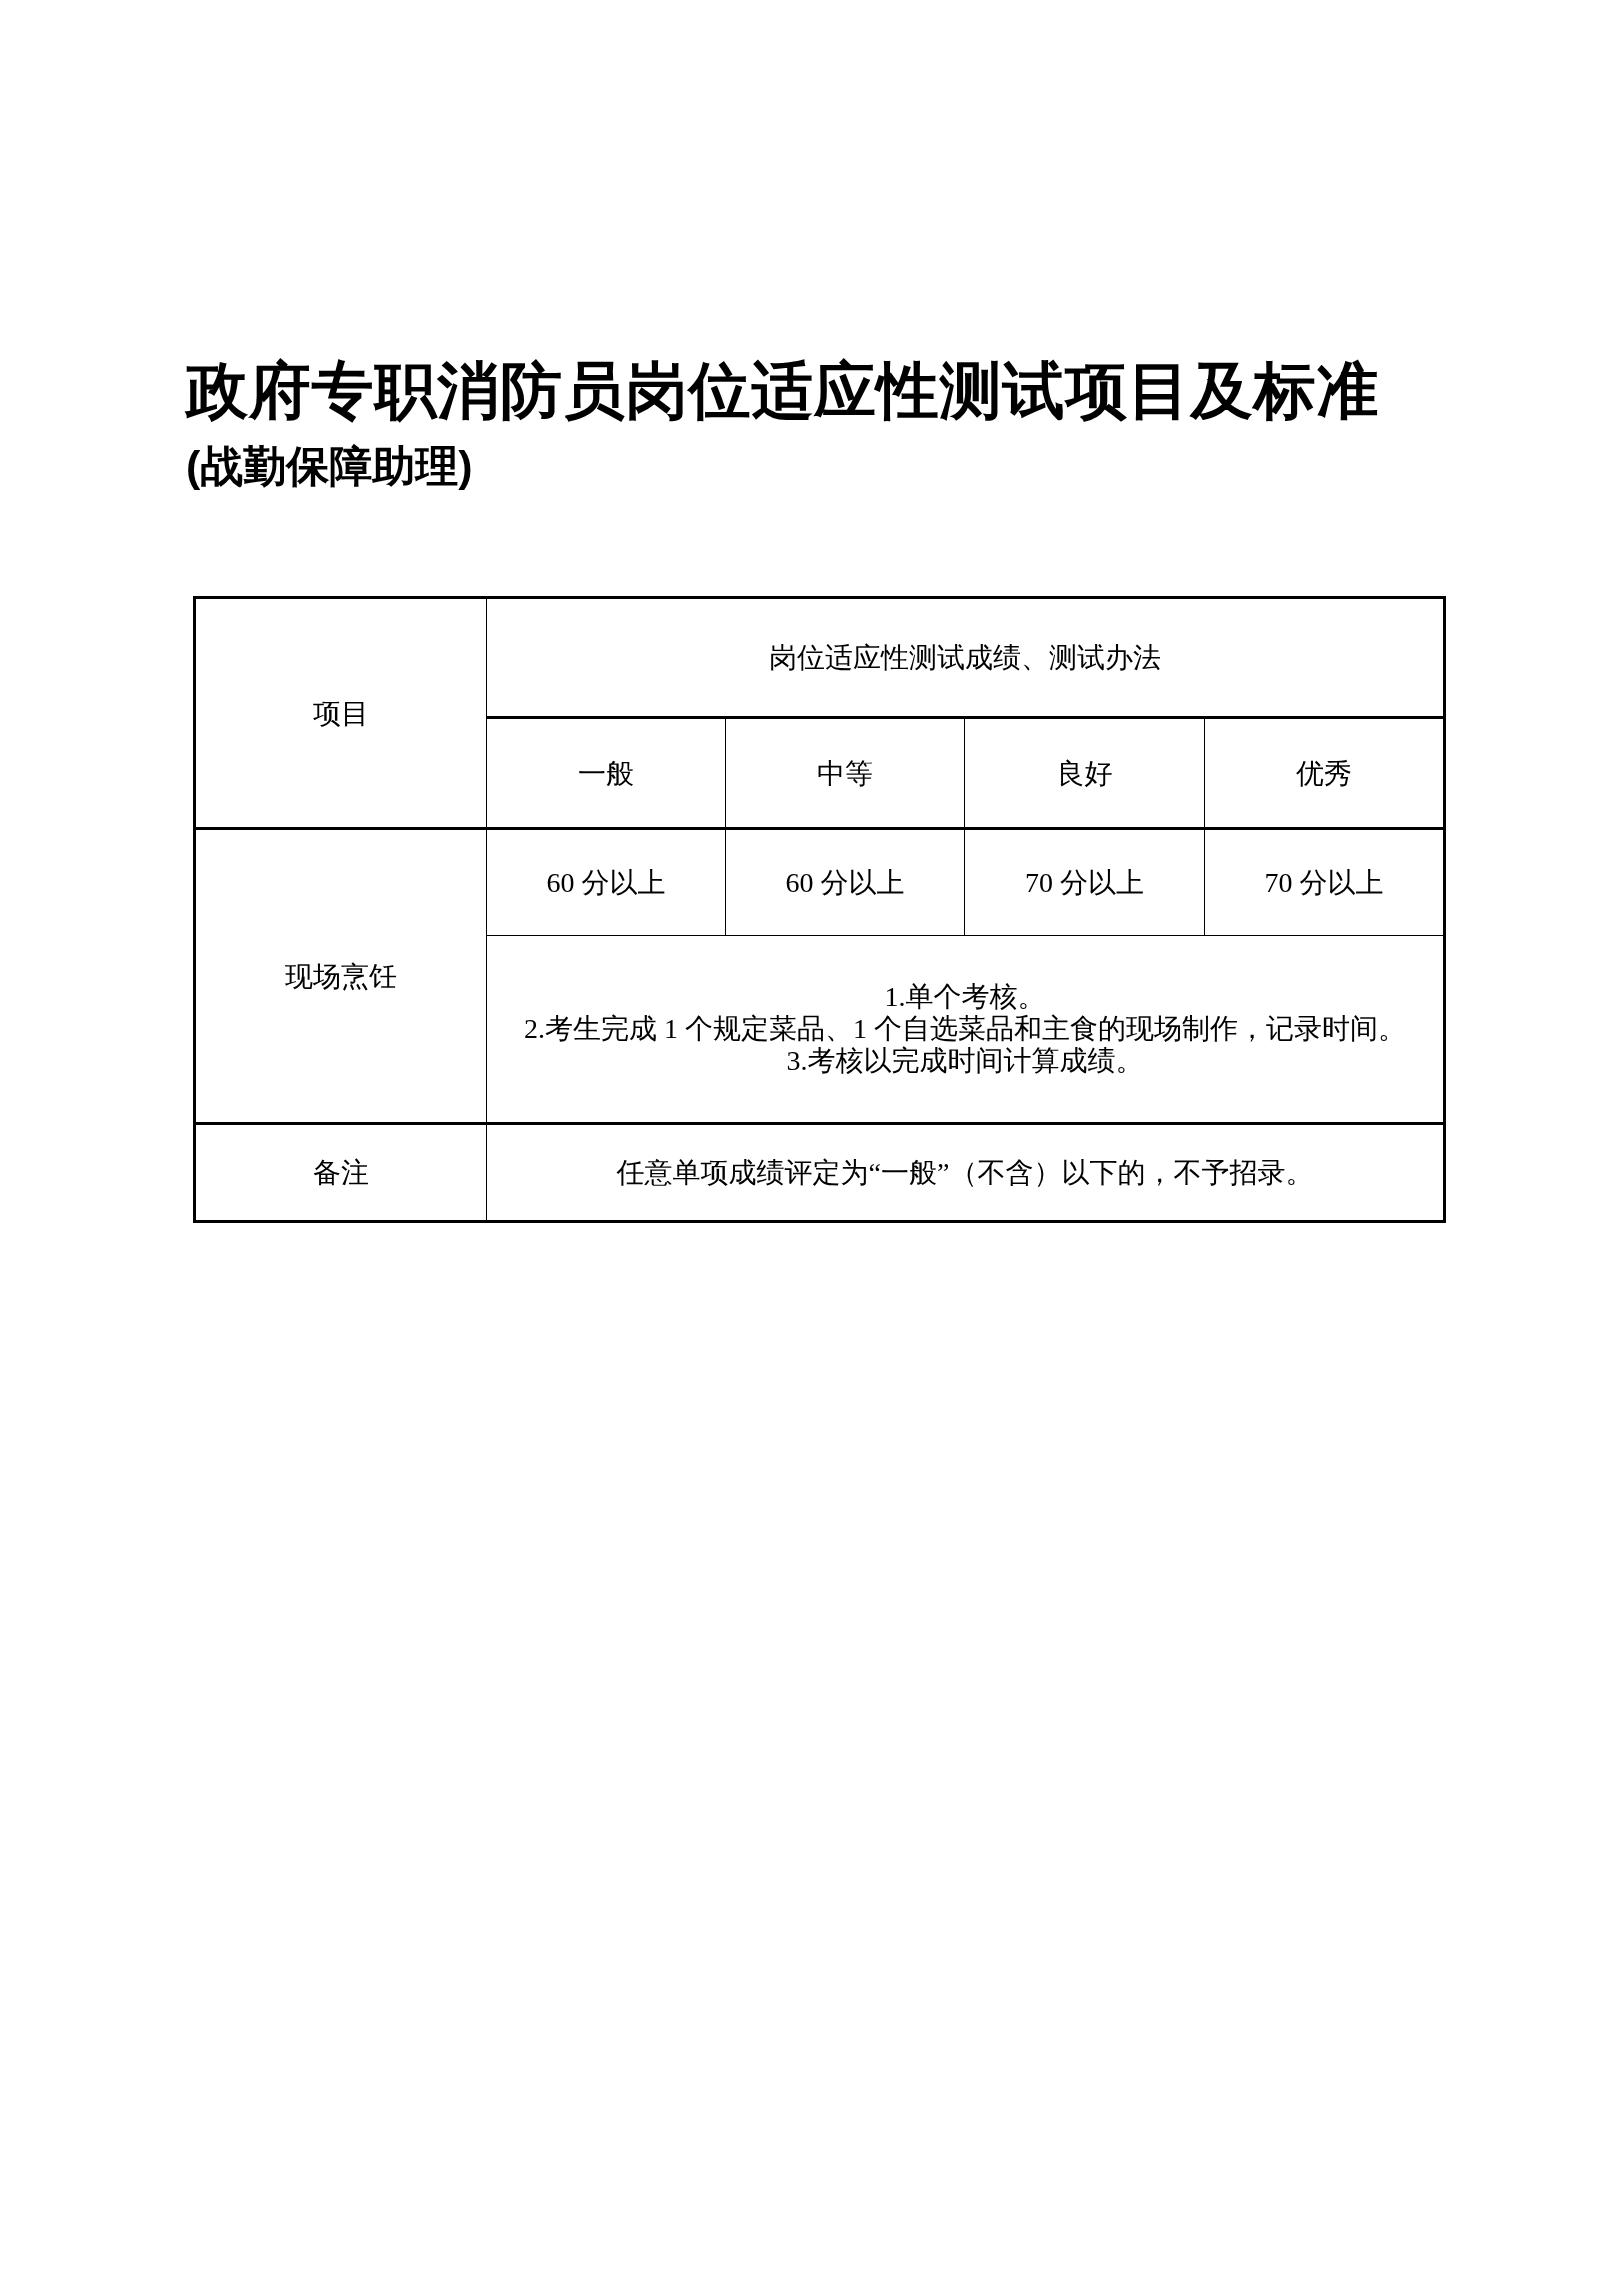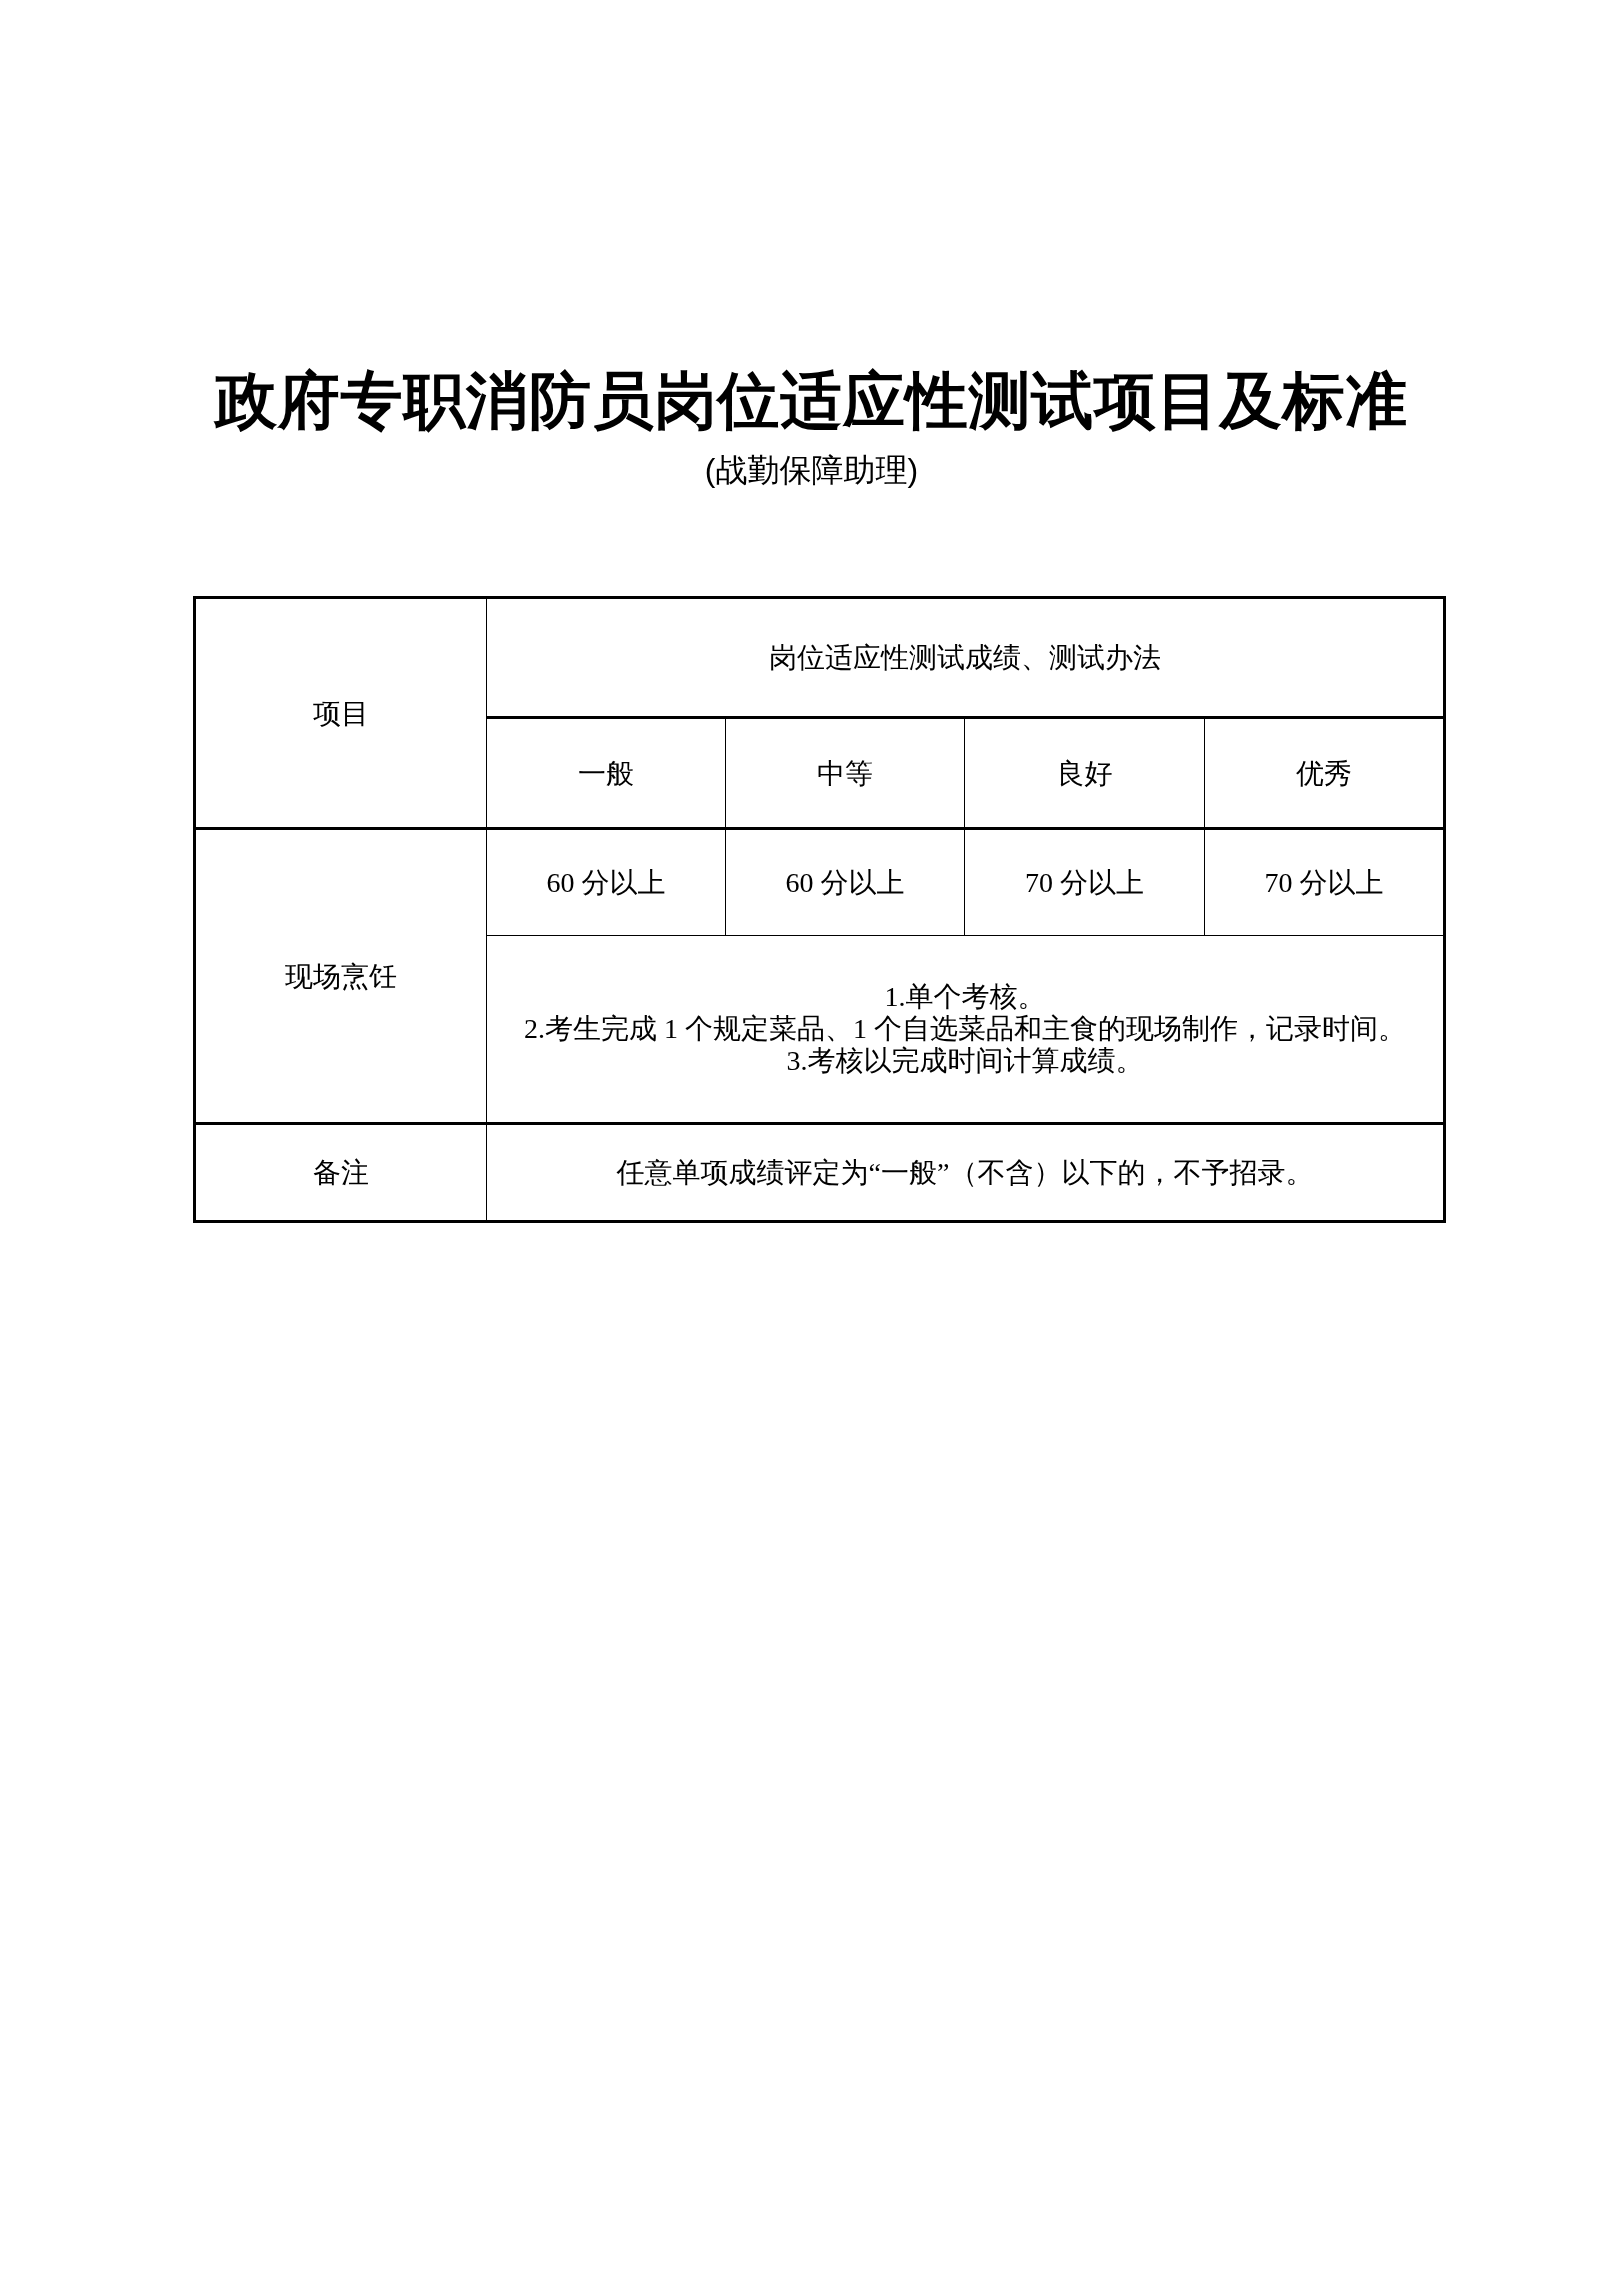--- a/index.html
+++ b/index.html
@@ -6,37 +6,37 @@
   .page {
     position:relative;
     width:1623px; height:2295px;
     margin:0 auto;
     background:#ffffff;
     color:#000000;
     overflow:hidden;
   }
   .doc-header {
     position:absolute;
-    left:186px; top:364px; width:1251px;
-    text-align:center;
+    left:186px; top:354px; width:1251px;
+    text-align:left;
   }
   .doc-title {
     margin:0;
     font-family:"Liberation Sans","DejaVu Sans",sans-serif;
     font-weight:bold;
     font-size:62px;
     line-height:1.2;
     letter-spacing:0.8px;
     white-space:nowrap;
   }
   .doc-subtitle {
     margin-top:12.7px;
     font-family:"Liberation Sans","DejaVu Sans",sans-serif;
-    font-weight:normal;
-    font-size:32px;
+    font-weight:bold;
+    font-size:43px;
     line-height:1.2;
   }
   table.score-table {
     position:absolute;
     left:193px; top:596px;
     width:1251px; height:624px;
     border-collapse:collapse;
     table-layout:fixed;
     border:3.2px solid #000000;
   }

